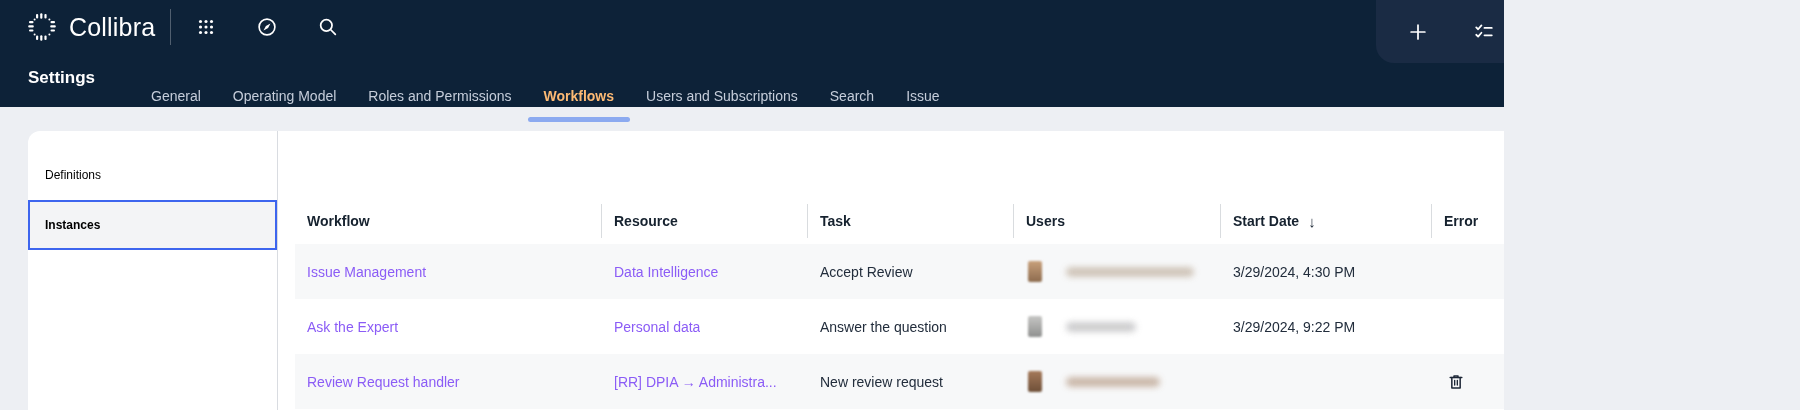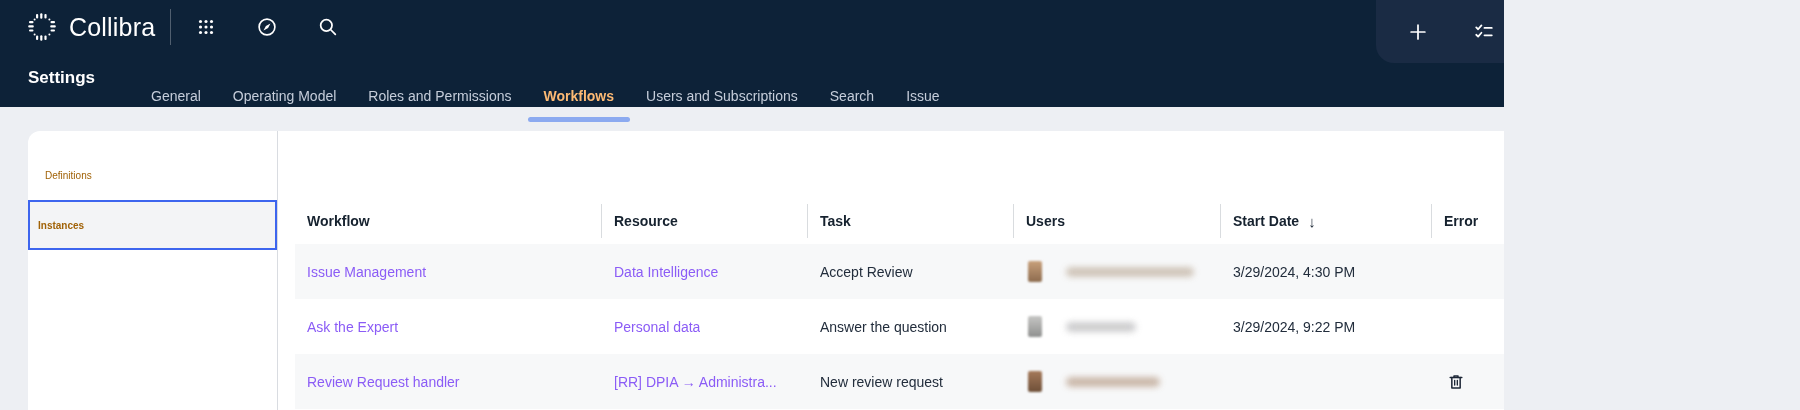--- a/index.html
+++ b/index.html
@@ -32,22 +32,22 @@
                    border-radius:3px; background:#8caaf0; }
 
   
   .card { position:absolute; left:28px; top:131px; width:1747px; height:290px;
           background:#ffffff; border-radius:12px 12px 0 0; z-index:1; }
 
   
   .sidebar { position:absolute; left:0; top:0; width:250px; height:100%;
              border-right:1px solid #d9dce1; padding-top:19px; }
   .side-item { height:50px; display:flex; align-items:center; padding:0 17px;
-               font-size:10px; color:#a16207; cursor:pointer; }
-  .side-item.selected { border:2px solid #3d65ee; background:#f3f4f6; font-weight:700; padding:0 8px; }
+               font-size:12px; color:#000000; cursor:pointer; }
+  .side-item.selected { border:2px solid #3d65ee; background:#f3f4f6; font-weight:700; padding:0 15px; }
 
   
   .toolbar { position:absolute; top:19px; right:19px; display:flex; gap:15px; }
   .toolbar .icon-btn { color:#1e2b3d; width:24px; height:24px; }
 
   
   .table { position:absolute; left:267px; top:67px; width:1437px; }
   .thead, .trow { display:grid; grid-template-columns:307px 206px 206px 207px 211px 229px 71px; }
   .thead { height:46px; }
   .th { position:relative; display:flex; align-items:center; gap:9px; padding:0 12px;

